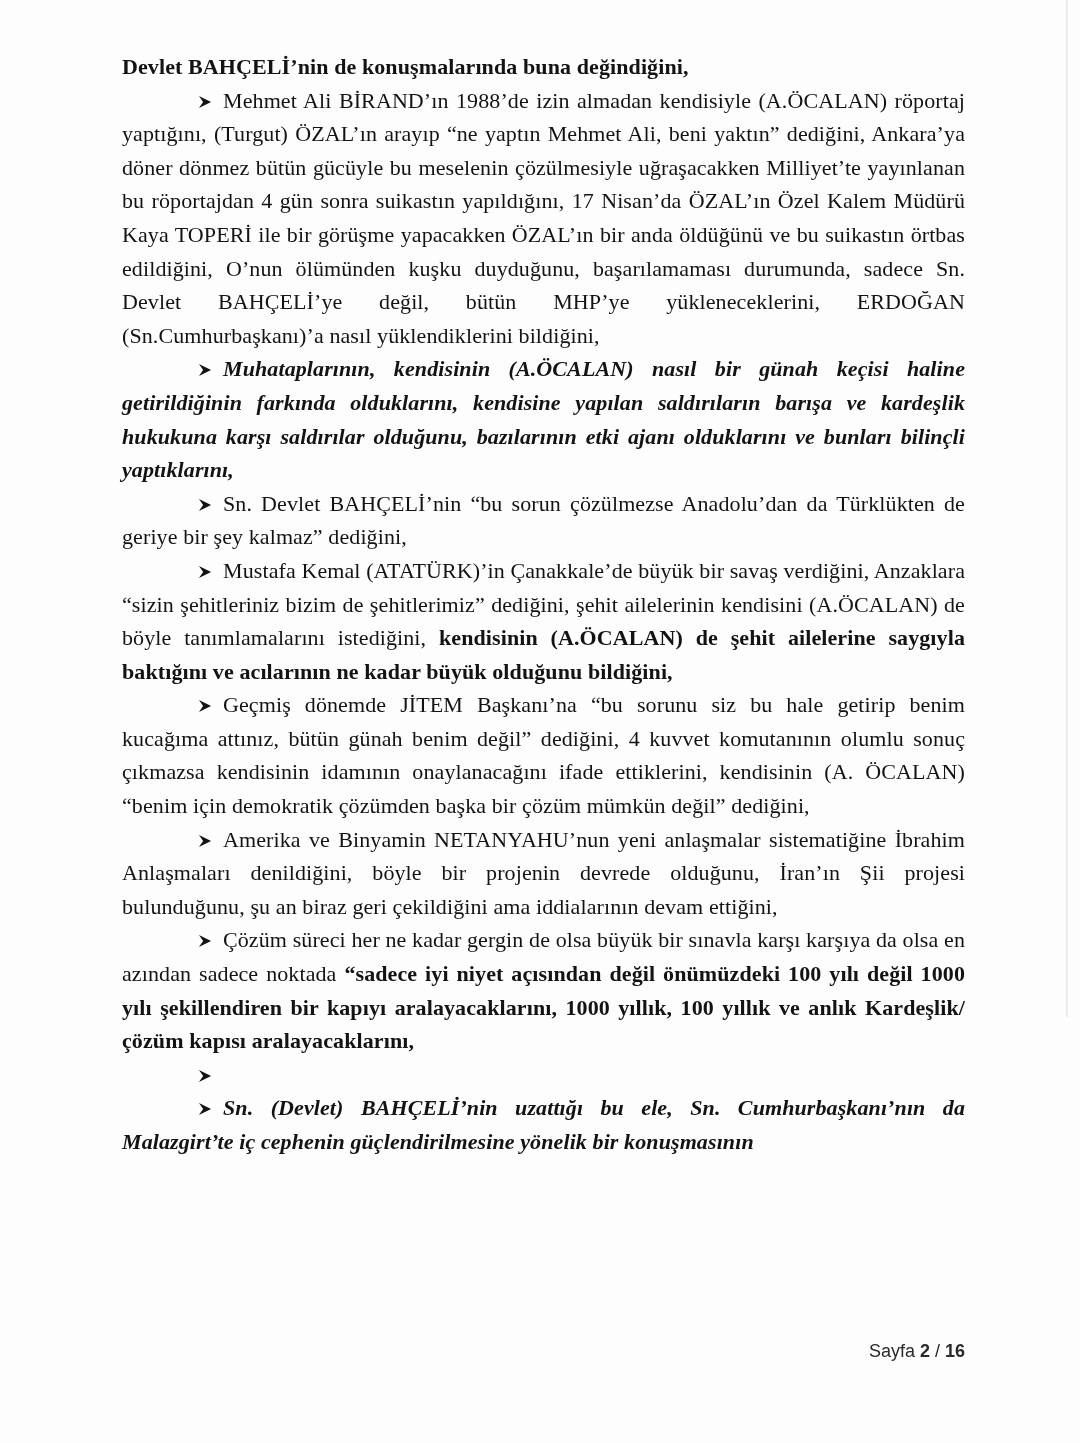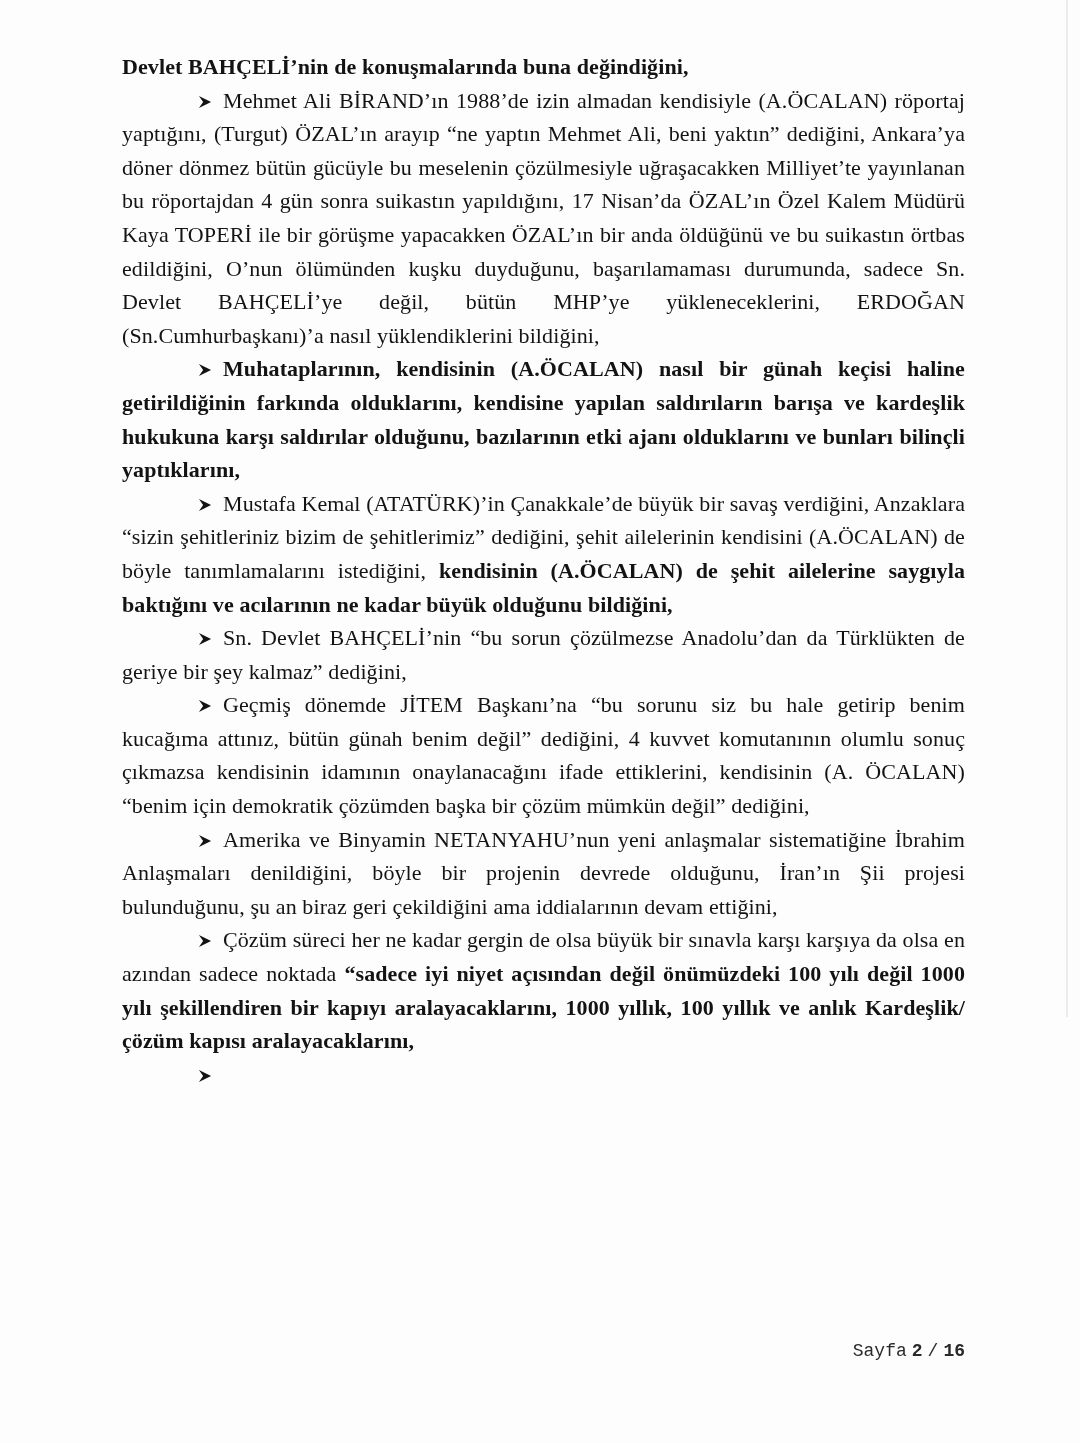--- a/index.html
+++ b/index.html
@@ -40,38 +40,39 @@
     margin: 0;
     padding: 0;
     text-indent: 38px;
   }
   p.para.heading {
     text-indent: 0;
     font-weight: bold;
   }
   p.para.bold-all {
     font-weight: bold;
+    font-style: italic;
   }
   .seg.bold {
     font-weight: bold;
   }
   .bullet {
     display: inline-block;
     margin-right: 11px;
     line-height: 0;
   }
   .bullet svg {
     display: inline-block;
     vertical-align: -1px;
   }
   .footer {
     position: absolute;
     top: 1341px;
     right: 115px;
-    font-family: Liberation Mono, monospace;
+    font-family: Liberation Sans, sans-serif;
     font-size: 18px;
     color: #2a2a2a;
     white-space: nowrap;
   }
   .footer .bold {
     font-weight: bold;
   }
   .footer span + span {
     margin-left: 5px;
   }
@@ -83,34 +84,37 @@
   <div class="content" id="content">
       <p class="para heading"><span class="seg bold">Devlet BAHÇELİ’nin de konuşmalarında buna değindiğini,</span></p>
       <p class="para"><span class="bullet"><svg width="14" height="14" viewBox="0 0 12 12" aria-hidden="true">
             <path d="M0.8 0.8 L11.2 6 L0.8 11.2 L4.4 6 Z" fill="#131313"></path>
           </svg></span><span class="seg">Mehmet Ali BİRAND’ın 1988’de izin almadan kendisiyle (A.ÖCALAN) röportaj yaptığını, (Turgut) ÖZAL’ın arayıp “ne yaptın Mehmet Ali, beni yaktın” dediğini, Ankara’ya döner dönmez bütün gücüyle bu meselenin çözülmesiyle uğraşacakken Milliyet’te yayınlanan bu röportajdan 4 gün sonra suikastın yapıldığını, 17 Nisan’da ÖZAL’ın Özel Kalem Müdürü Kaya TOPERİ ile bir görüşme yapacakken ÖZAL’ın bir anda öldüğünü ve bu suikastın örtbas edildiğini, O’nun ölümünden kuşku duyduğunu, başarılamaması durumunda, sadece Sn. Devlet BAHÇELİ’ye değil, bütün MHP’ye yükleneceklerini, ERDOĞAN (Sn.Cumhurbaşkanı)’a nasıl  yüklendiklerini bildiğini,</span></p>
       <p class="para bold-all"><span class="bullet"><svg width="14" height="14" viewBox="0 0 12 12" aria-hidden="true">
             <path d="M0.8 0.8 L11.2 6 L0.8 11.2 L4.4 6 Z" fill="#131313"></path>
           </svg></span><span class="seg bold">Muhataplarının, kendisinin (A.ÖCALAN) nasıl bir günah keçisi haline getirildiğinin farkında olduklarını, kendisine yapılan saldırıların barışa ve kardeşlik hukukuna karşı saldırılar olduğunu, bazılarının etki ajanı olduklarını ve bunları bilinçli yaptıklarını,</span></p>
       <p class="para"><span class="bullet"><svg width="14" height="14" viewBox="0 0 12 12" aria-hidden="true">
             <path d="M0.8 0.8 L11.2 6 L0.8 11.2 L4.4 6 Z" fill="#131313"></path>
-          </svg></span><span class="seg">Mustafa Kemal (ATATÜRK)’in Çanakkale’de büyük bir savaş verdiğini, Anzaklara “sizin şehitleriniz bizim de şehitlerimiz” dediğini, şehit ailelerinin kendisini (A.ÖCALAN) de böyle tanımlamalarını istediğini, </span><span class="seg bold">kendisinin (A.ÖCALAN) de şehit ailelerine saygıyla baktığını ve acılarının ne kadar büyük olduğunu bildiğini,</span></p>
+          </svg></span><span class="seg">Sn. Devlet BAHÇELİ’nin “bu sorun çözülmezse Anadolu’dan da Türklükten de geriye bir şey kalmaz” dediğini,</span></p>
       <p class="para"><span class="bullet"><svg width="14" height="14" viewBox="0 0 12 12" aria-hidden="true">
             <path d="M0.8 0.8 L11.2 6 L0.8 11.2 L4.4 6 Z" fill="#131313"></path>
-          </svg></span><span class="seg">Sn. Devlet BAHÇELİ’nin “bu sorun çözülmezse Anadolu’dan da Türklükten de geriye bir şey kalmaz” dediğini,</span></p>
+          </svg></span><span class="seg">Mustafa Kemal (ATATÜRK)’in Çanakkale’de büyük bir savaş verdiğini, Anzaklara “sizin şehitleriniz bizim de şehitlerimiz” dediğini, şehit ailelerinin kendisini (A.ÖCALAN) de böyle tanımlamalarını istediğini, </span><span class="seg bold">kendisinin (A.ÖCALAN) de şehit ailelerine saygıyla baktığını ve acılarının ne kadar büyük olduğunu bildiğini,</span></p>
       <p class="para"><span class="bullet"><svg width="14" height="14" viewBox="0 0 12 12" aria-hidden="true">
             <path d="M0.8 0.8 L11.2 6 L0.8 11.2 L4.4 6 Z" fill="#131313"></path>
           </svg></span><span class="seg">Geçmiş dönemde JİTEM Başkanı’na “bu sorunu siz bu hale getirip benim kucağıma attınız, bütün günah benim değil” dediğini, 4 kuvvet komutanının olumlu sonuç çıkmazsa kendisinin idamının onaylanacağını ifade ettiklerini, kendisinin (A. ÖCALAN) “benim için demokratik çözümden başka bir çözüm mümkün değil” dediğini,</span></p>
       <p class="para"><span class="bullet"><svg width="14" height="14" viewBox="0 0 12 12" aria-hidden="true">
             <path d="M0.8 0.8 L11.2 6 L0.8 11.2 L4.4 6 Z" fill="#131313"></path>
           </svg></span><span class="seg">Amerika ve Binyamin NETANYAHU’nun yeni anlaşmalar sistematiğine İbrahim Anlaşmaları denildiğini, böyle bir projenin devrede olduğunu, İran’ın Şii projesi bulunduğunu, şu an biraz geri çekildiğini ama iddialarının devam ettiğini,</span></p>
       <p class="para"><span class="bullet"><svg width="14" height="14" viewBox="0 0 12 12" aria-hidden="true">
             <path d="M0.8 0.8 L11.2 6 L0.8 11.2 L4.4 6 Z" fill="#131313"></path>
           </svg></span><span class="seg">Çözüm süreci her ne kadar gergin de olsa büyük bir sınavla karşı karşıya da olsa en azından sadece noktada </span><span class="seg bold">“sadece iyi niyet açısından değil önümüzdeki 100 yılı değil 1000 yılı şekillendiren bir kapıyı aralayacaklarını, 1000 yıllık, 100 yıllık ve anlık Kardeşlik/çözüm kapısı aralayacaklarını,</span></p>
       <p class="para"><span class="bullet"><svg width="14" height="14" viewBox="0 0 12 12" aria-hidden="true">
             <path d="M0.8 0.8 L11.2 6 L0.8 11.2 L4.4 6 Z" fill="#131313"></path>
           </svg></span></p>
+      <p class="para bold-all"><span class="bullet"><svg width="14" height="14" viewBox="0 0 12 12" aria-hidden="true">
+            <path d="M0.8 0.8 L11.2 6 L0.8 11.2 L4.4 6 Z" fill="#131313"></path>
+          </svg></span><span class="seg bold">Sn. (Devlet) BAHÇELİ’nin uzattığı bu ele, Sn. Cumhurbaşkanı’nın da Malazgirt’te iç cephenin güçlendirilmesine yönelik bir konuşmasının</span></p>
     </div>
   <div class="footer">
     <span>Sayfa</span><span class="bold">2</span><span>/</span><span class="bold">16</span>
   </div>
   <div class="scan-edge"></div>
 </div>
 
 </body></html>

